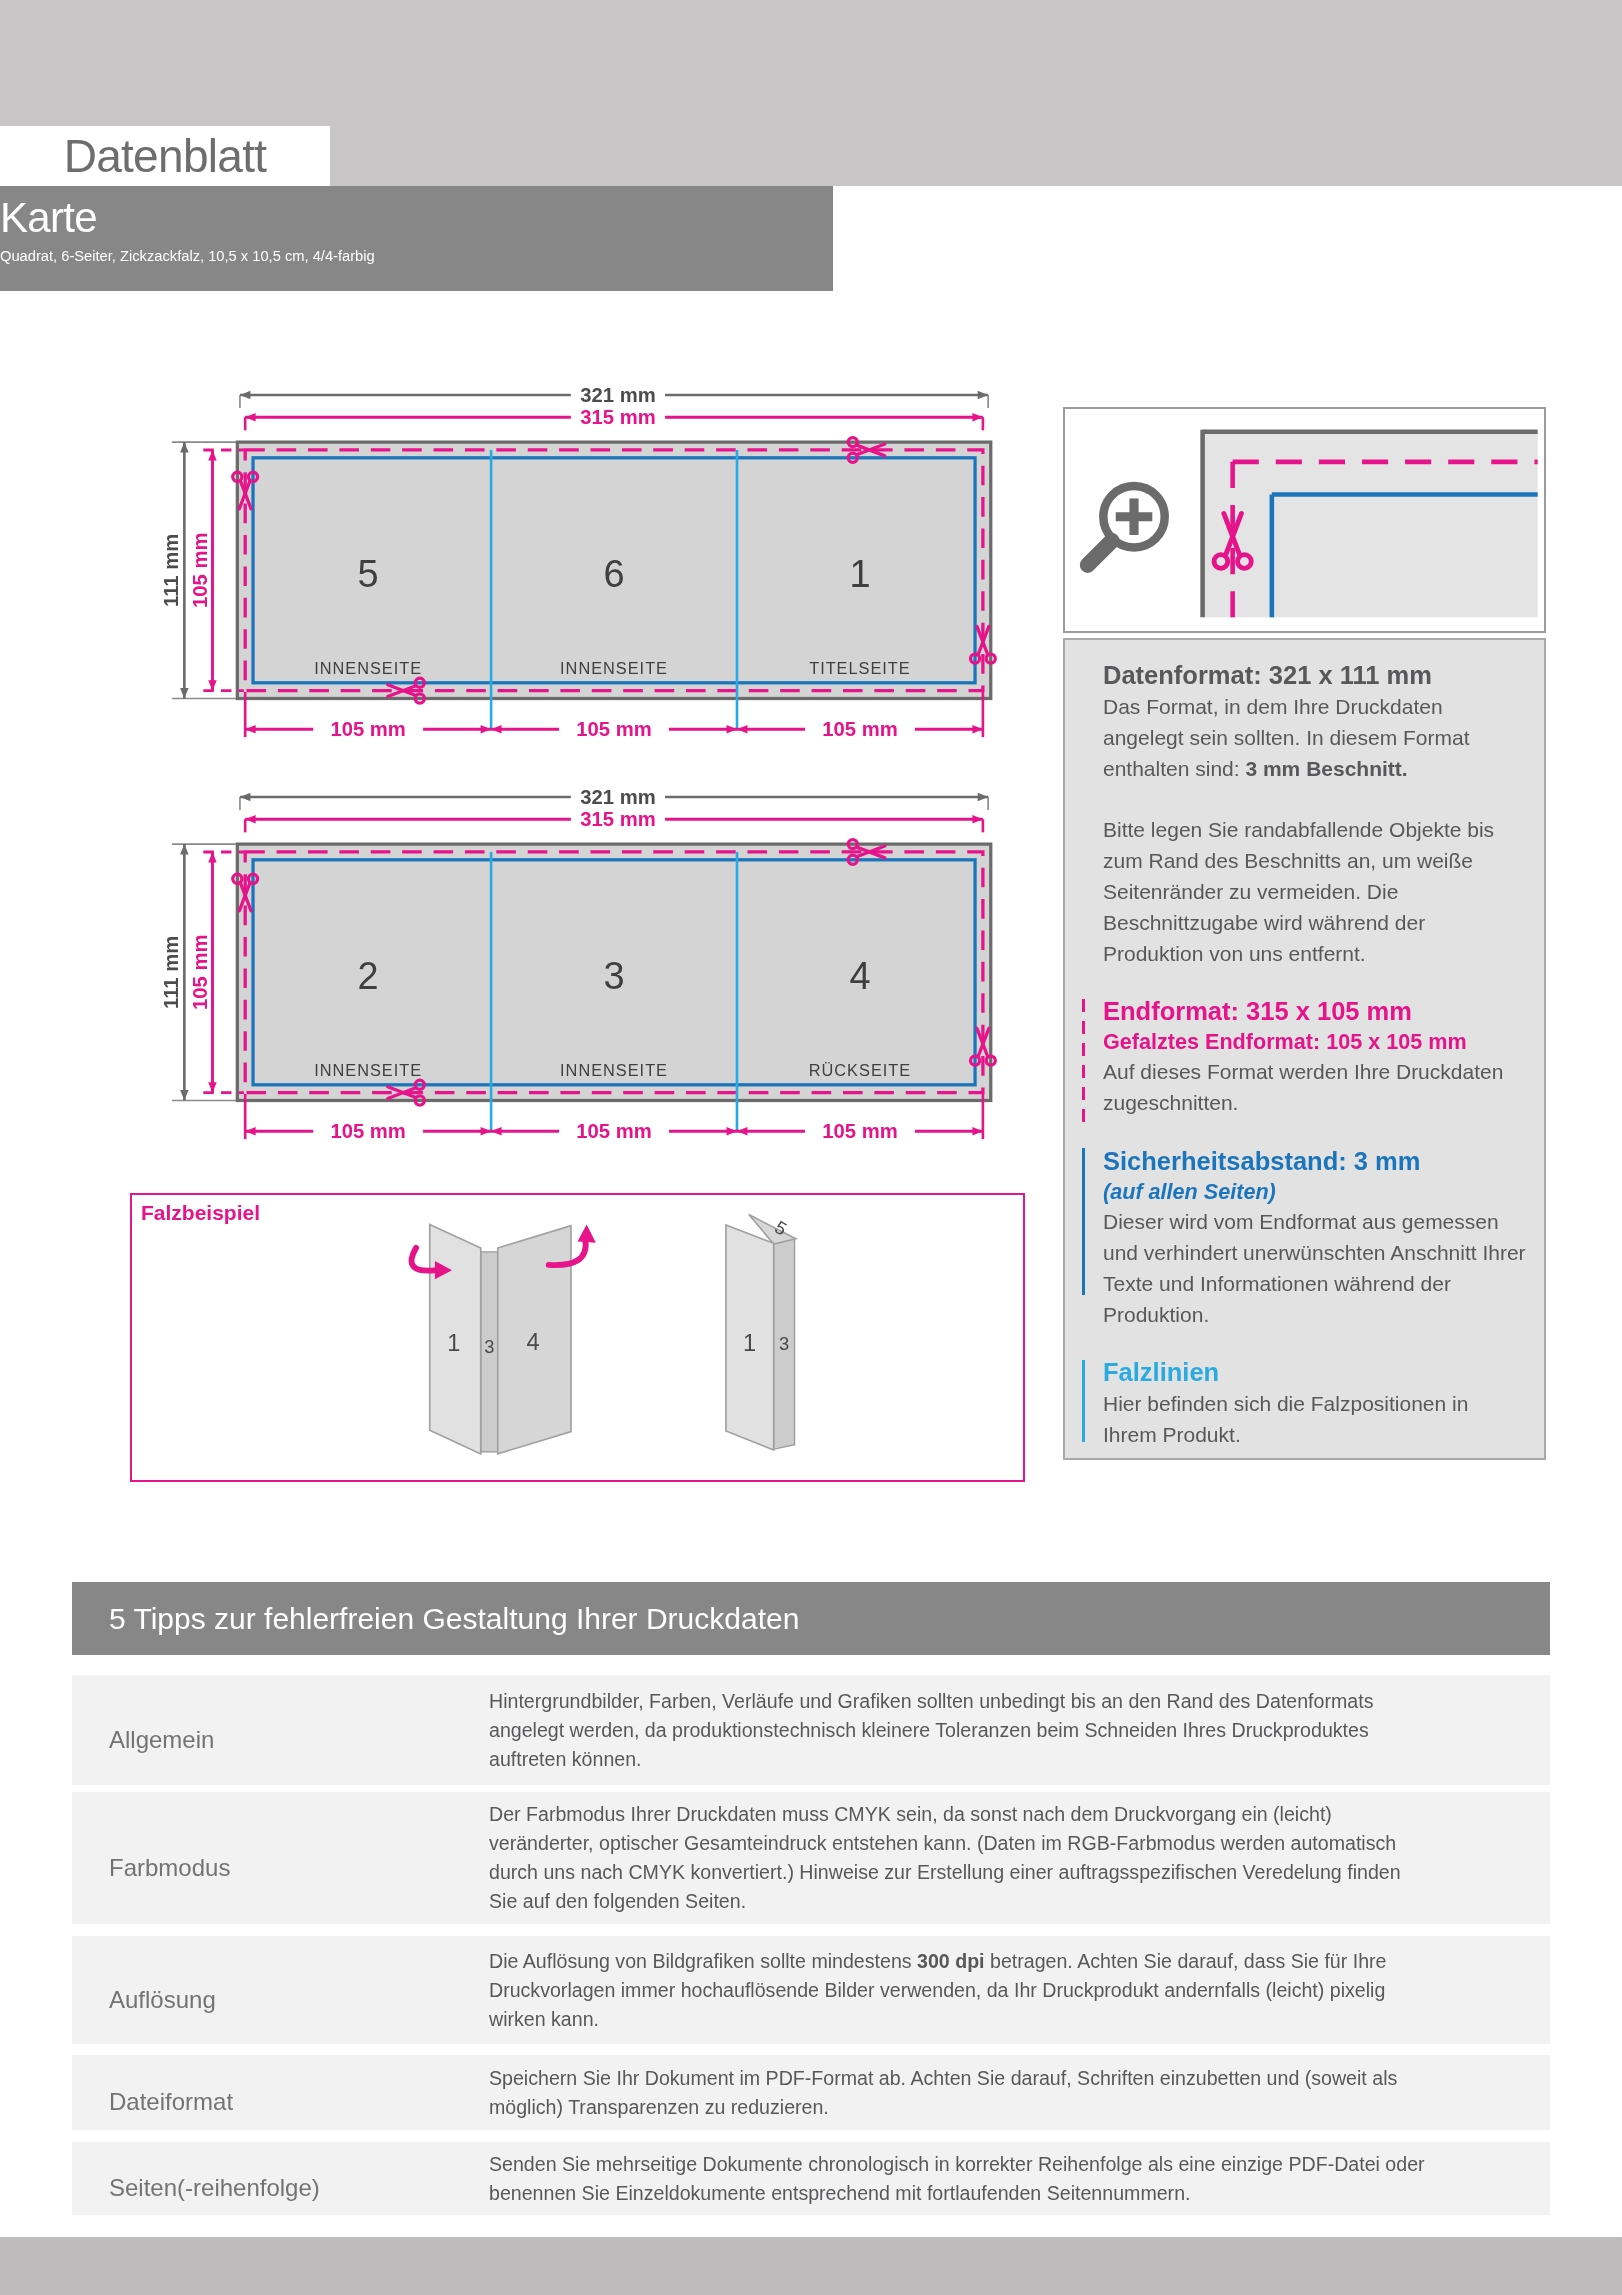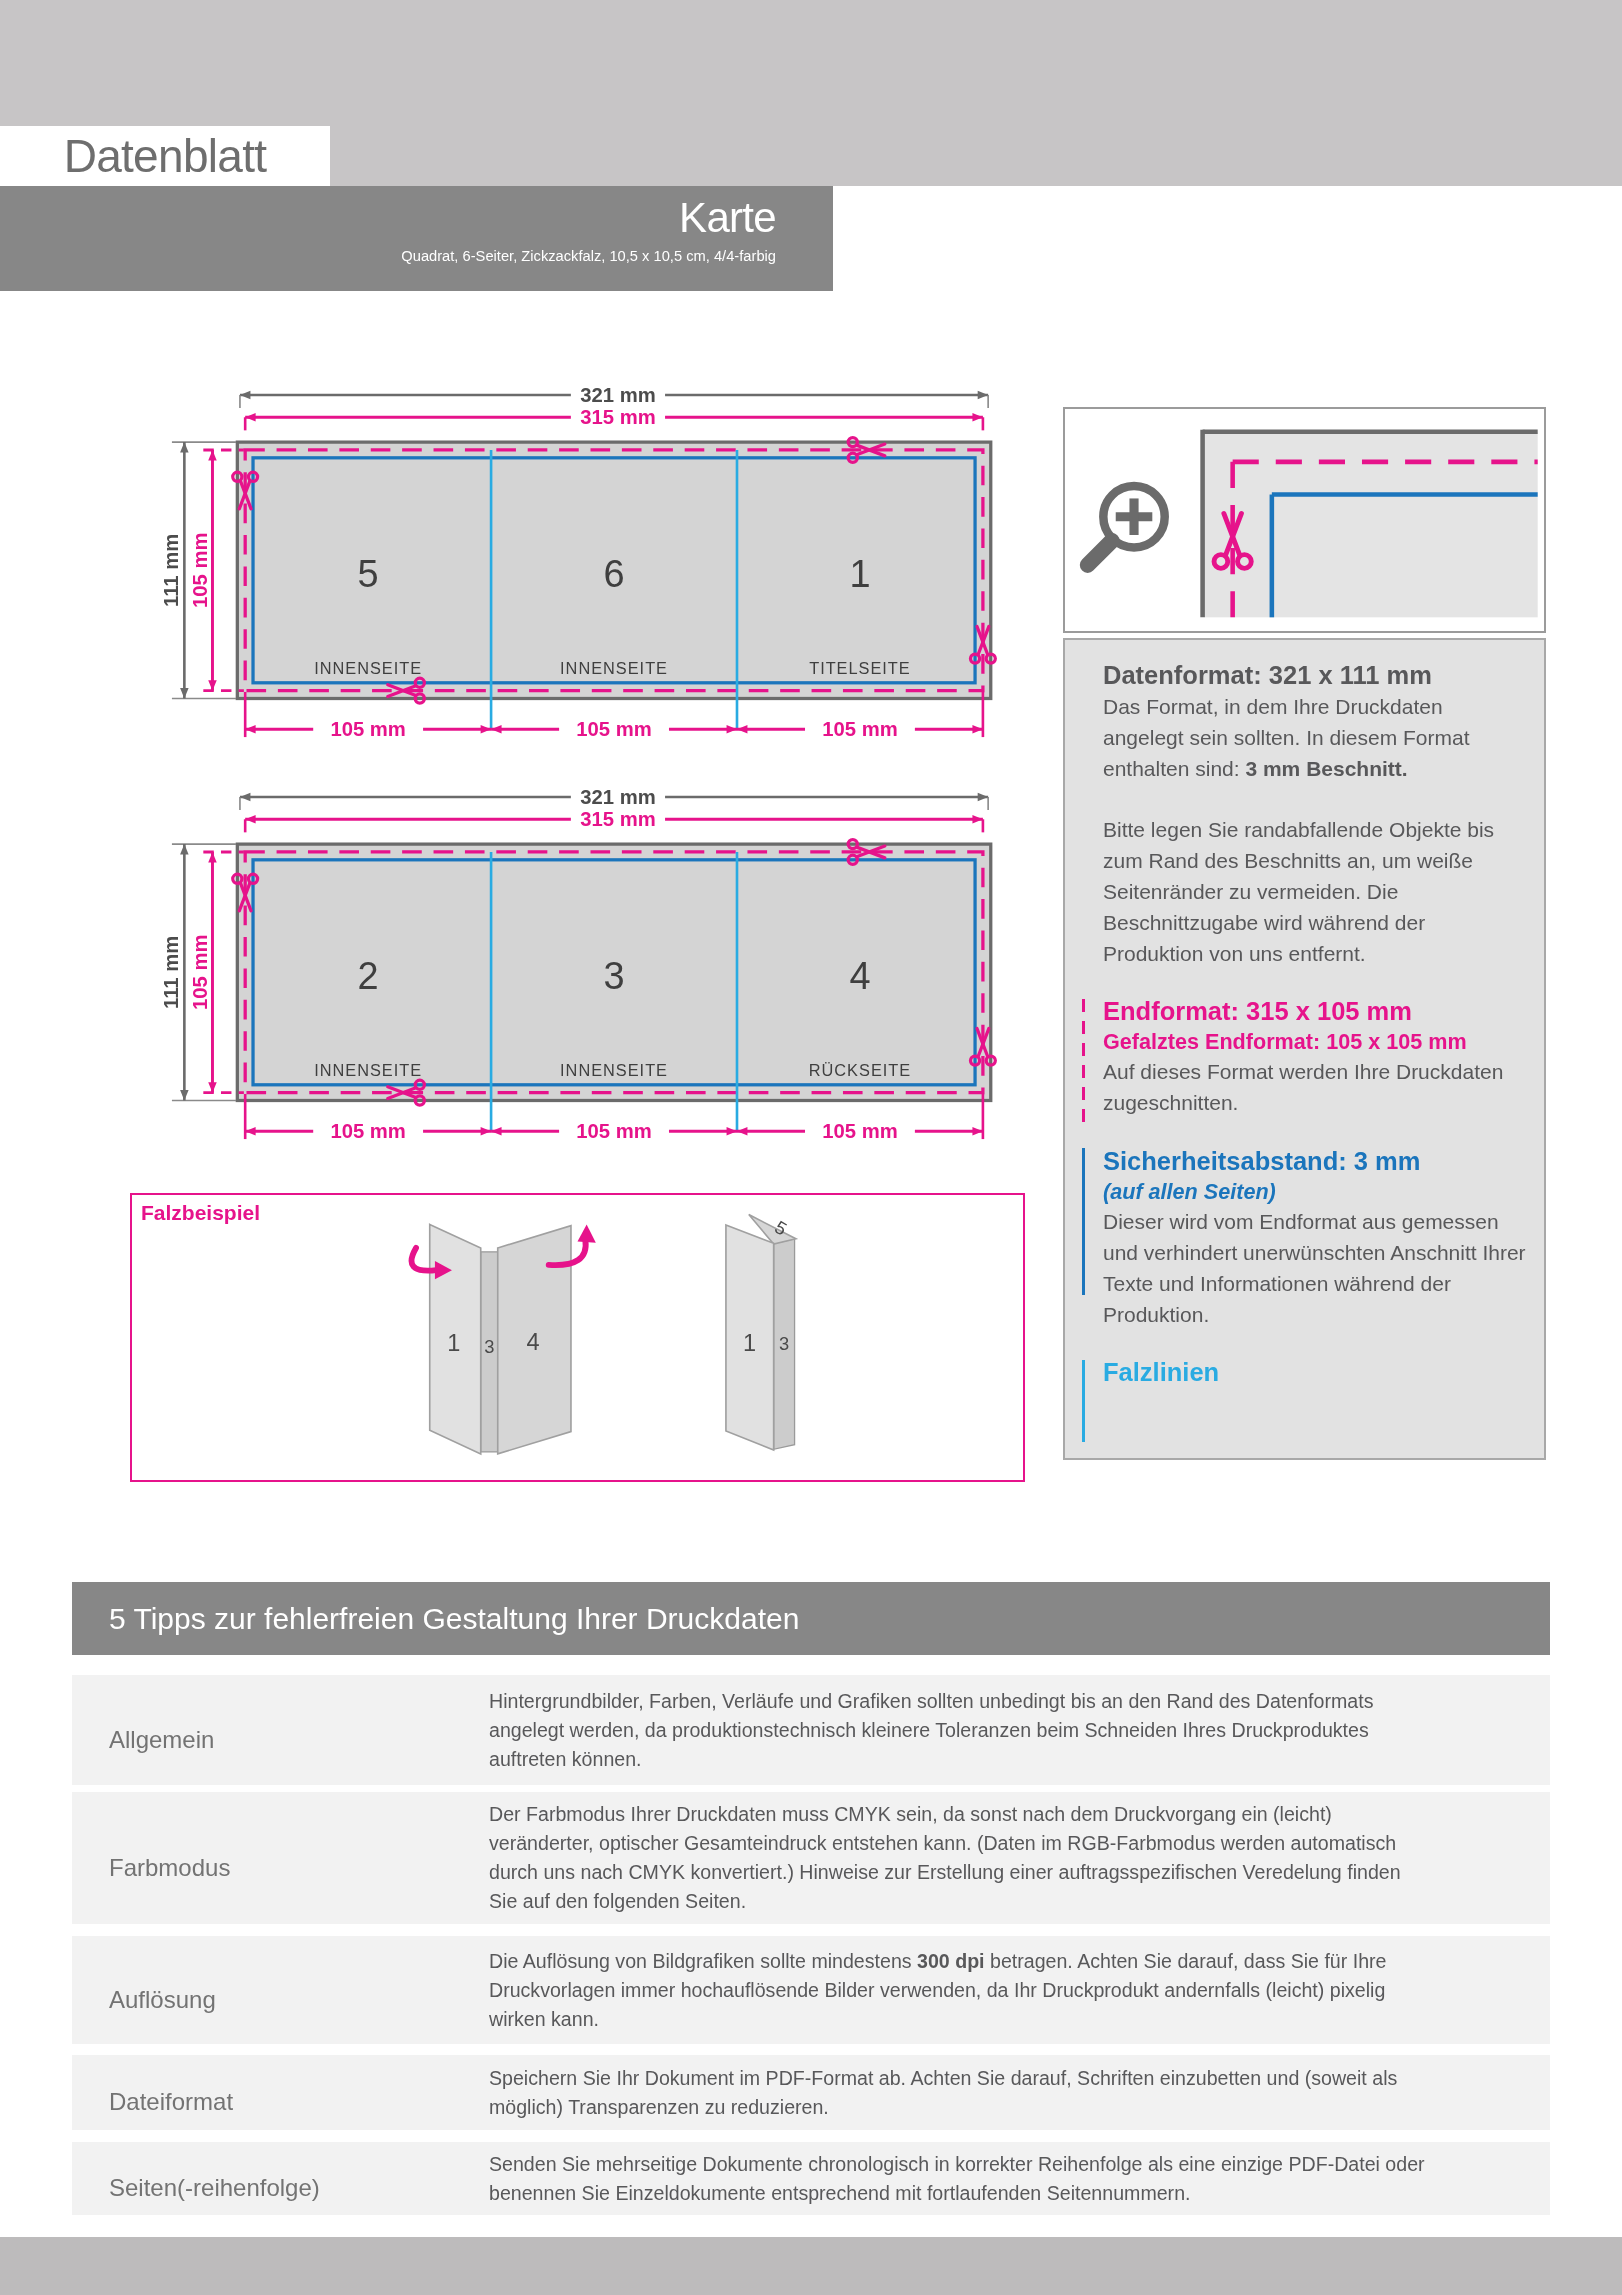--- a/index.html
+++ b/index.html
@@ -5,21 +5,21 @@
   html,body{margin:0;padding:0;background:#ffffff;}
   #page{position:relative;width:1623px;height:2295px;background:#ffffff;overflow:hidden;
         font-family:"Liberation Sans", sans-serif;}
   .abs{position:absolute;}
 
   
   #band{left:0;top:0;width:1623px;height:186px;background:#c7c5c6;}
   #dblabel{left:0;top:126px;width:330px;height:60px;background:#ffffff;color:#6e6e6e;
            font-size:46px;letter-spacing:-0.7px;display:flex;align-items:center;justify-content:center;}
   #bar{left:0;top:186px;width:833px;height:105px;background:#878787;color:#ffffff;
-       display:flex;flex-direction:column;align-items:flex-end;justify-content:flex-start;
+       display:flex;flex-direction:column;align-items:flex-start;justify-content:flex-start;
        padding:0;box-sizing:border-box;}
   #bar .t{margin:9.2px 57px 0 0;font-size:42px;letter-spacing:-0.7px;line-height:1.1;}
   #bar .s{margin:6.5px 57px 0 0;font-size:14.7px;}
 
   
   svg{display:block;}
   .gline{stroke:#6b6b6b;stroke-width:4;fill:none;}
   .gthin{stroke:#8a8a8a;stroke-width:2.5;fill:none;}
   .mline{stroke:#e6138b;stroke-width:4.5;fill:none;}
   .mext{stroke:#e6138b;stroke-width:4;fill:none;}
@@ -303,20 +303,21 @@
     </div>
     <div class="sec gap">
       <div class="accent solidblue" style="height:147px;"></div>
       <div class="hb">Sicherheitsabstand: 3 mm</div>
       <div class="hb2">(auf allen Seiten)</div>
       <div>Dieser wird vom Endformat aus gemessen und verhindert unerwünschten Anschnitt Ihrer Texte und Informationen während der Produktion.</div>
     </div>
     <div class="sec gap">
       <div class="accent solidcyan" style="height:82px;"></div>
       <div class="hc">Falzlinien</div>
+      <div>Hier befinden sich die Falzpositionen in Ihrem Produkt.</div>
     </div>
   </div>
 
   <div class="abs" id="tipshead">
     <span>5 Tipps zur fehlerfreien Gestaltung Ihrer Druckdaten</span>
   </div>
 
   <div class="abs tiprow" style="top:1675px;height:110px;">
     <div class="lbl">Allgemein</div>
     <div class="txt"><span>Hintergrundbilder, Farben, Verläufe und Grafiken sollten unbedingt bis an den Rand des Datenformats angelegt werden, da produktionstechnisch kleinere Toleranzen beim Schneiden Ihres Druckproduktes auftreten können.</span><b></b><span></span></div>

